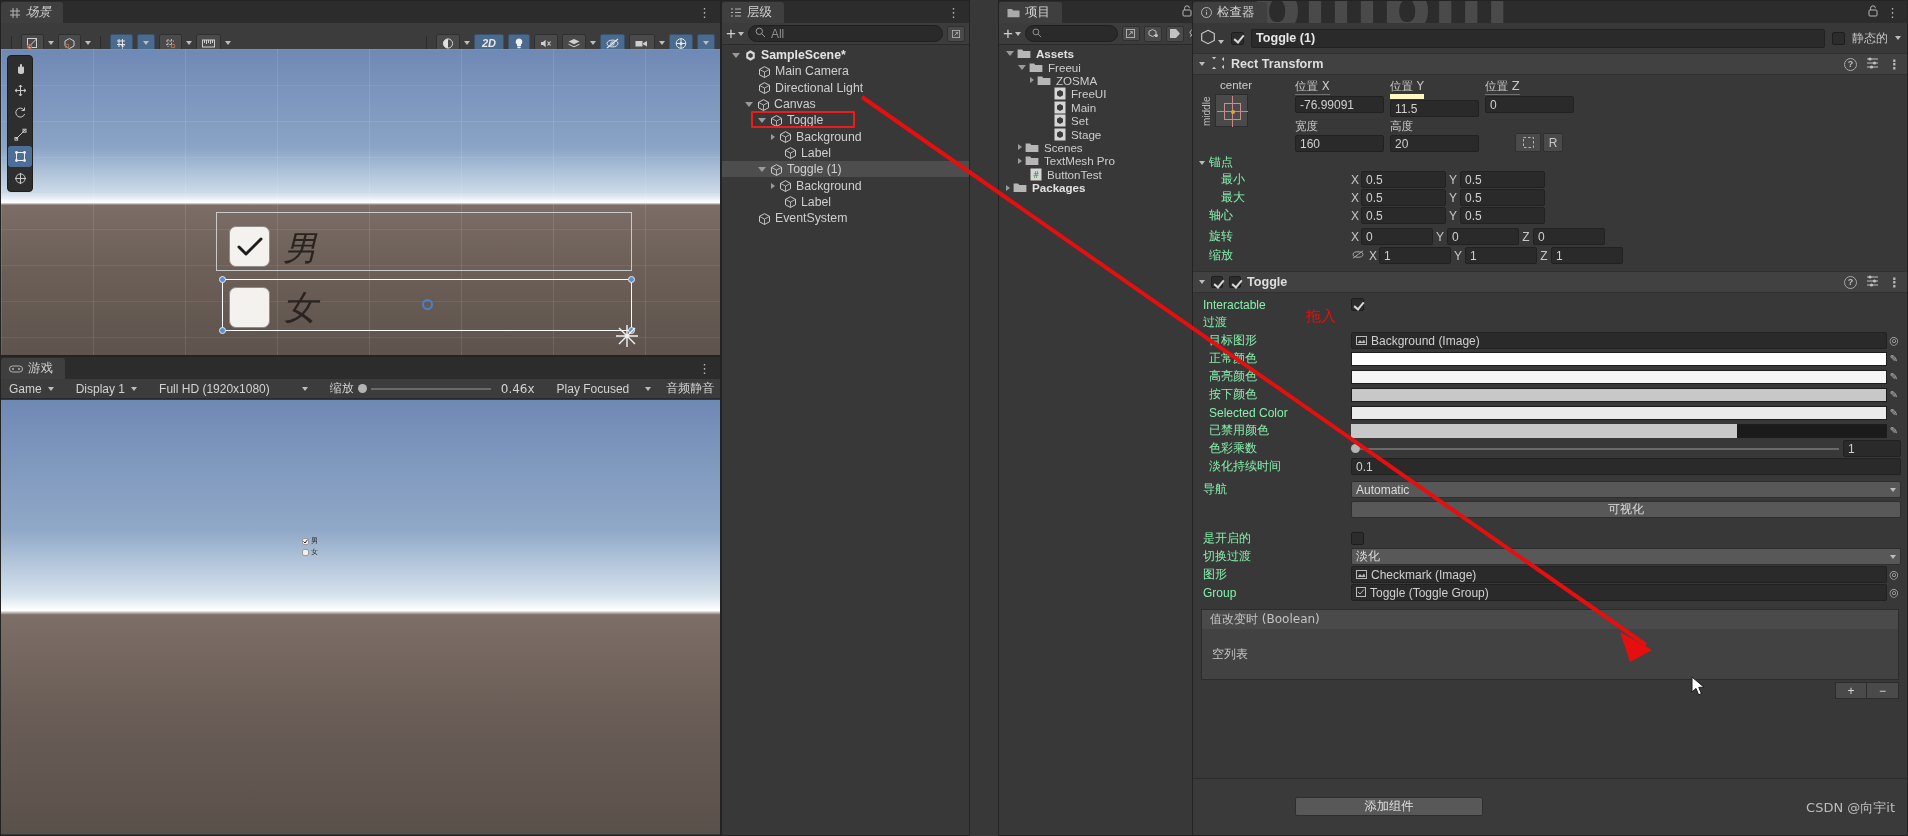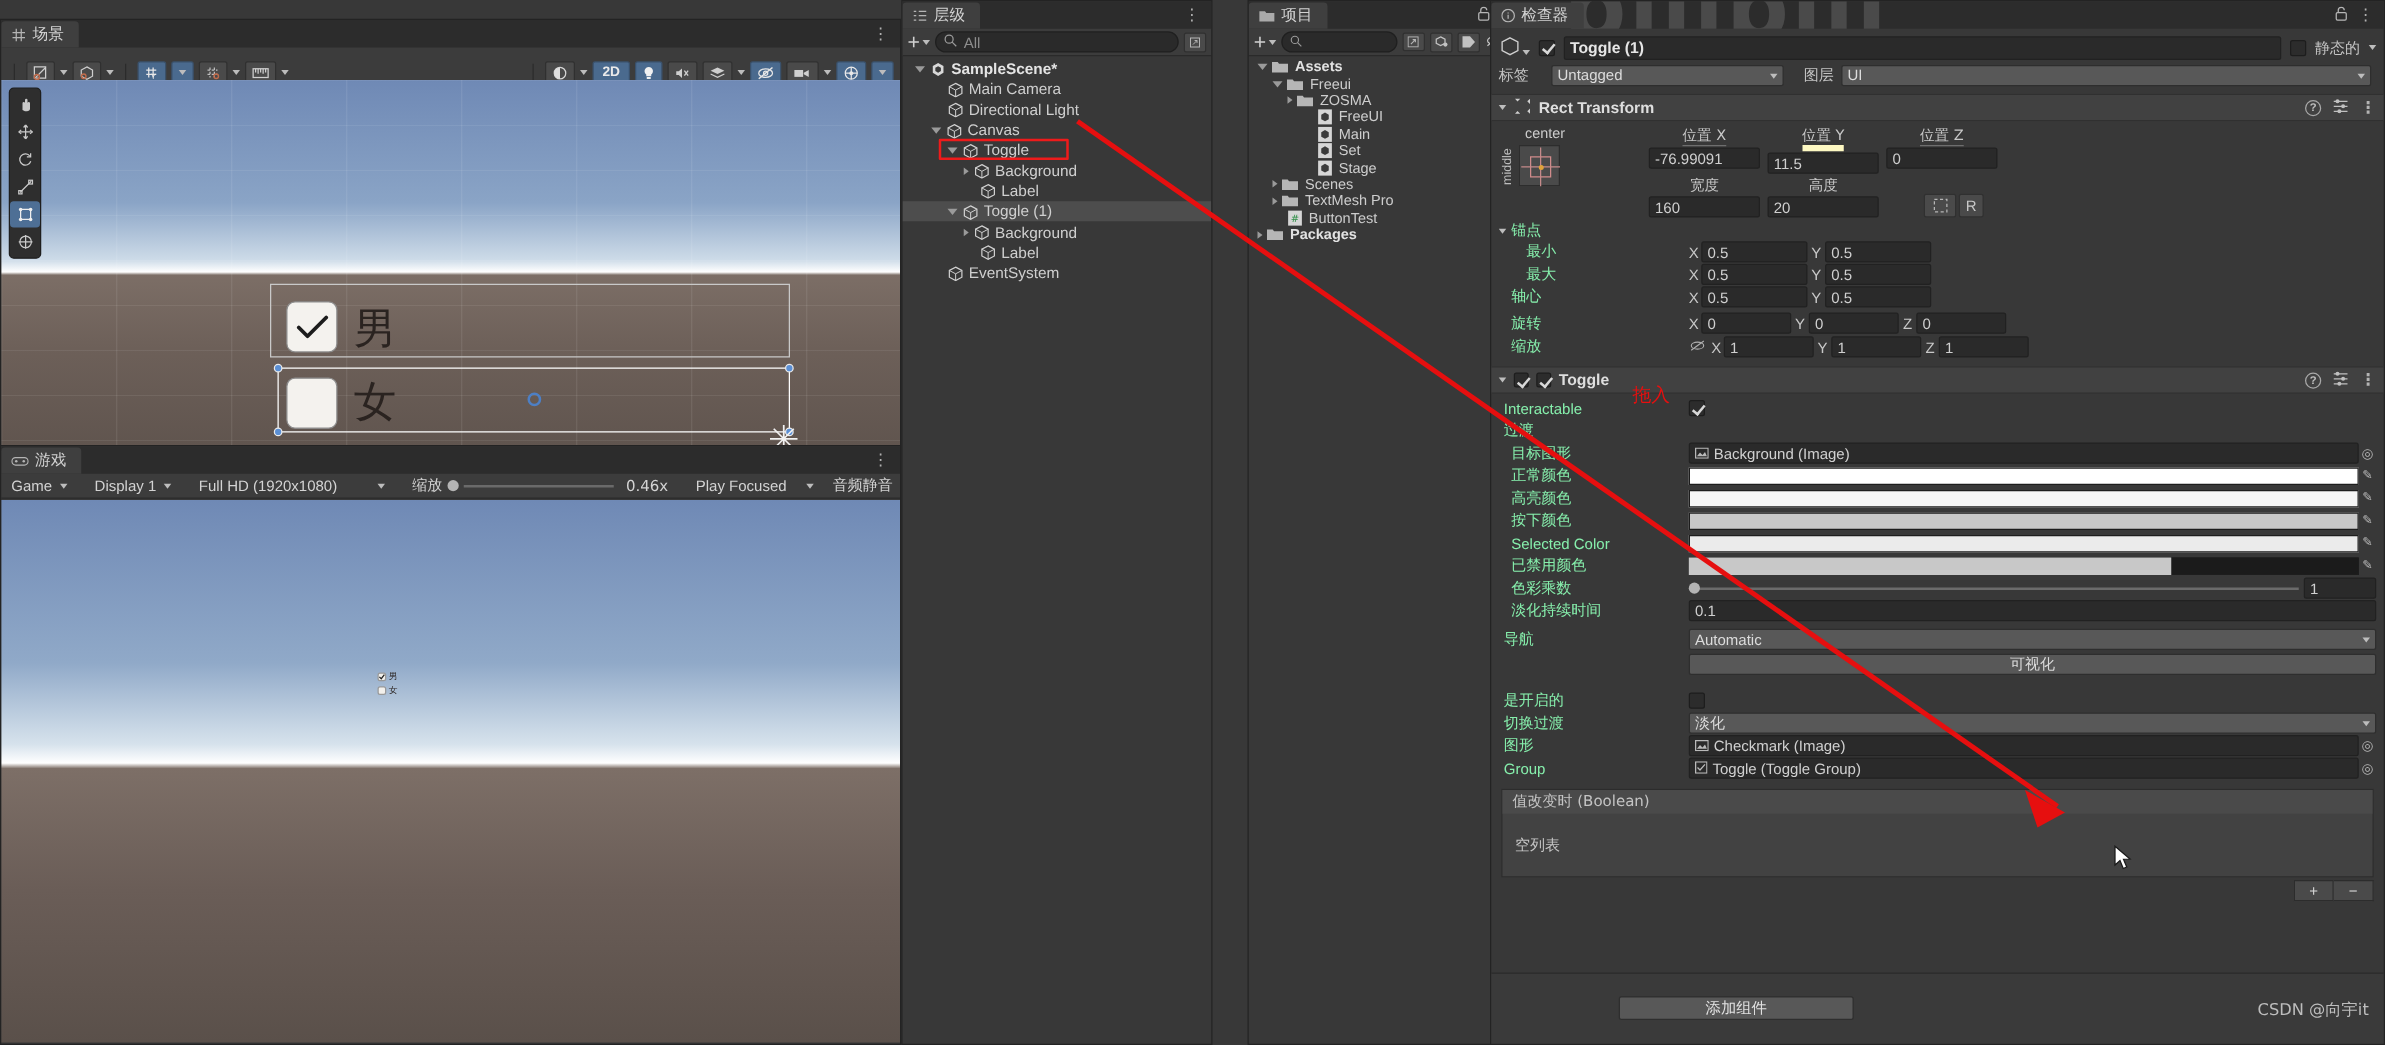--- a/index.html
+++ b/index.html
@@ -34,21 +34,21 @@
          display:flex;align-items:center;padding:0 4px;color:#d0d0d0;font-size:12px;overflow:hidden;white-space:nowrap;}
   .dropdown{background:#585858;border:1px solid #2e2e2e;border-radius:2px;height:17px;
             display:flex;align-items:center;padding:0 4px;color:#dcdcdc;font-size:12px;position:relative;}
   .dropdown .dc{position:absolute;right:4px;top:6px;}
   .chk{width:13px;height:13px;background:#2c2c2c;border:1px solid #1d1d1d;border-radius:2px;
        position:relative;display:inline-block;vertical-align:middle;}
   .chk.checked:after{content:"";position:absolute;left:3.5px;top:0.5px;width:4px;height:8px;
        border:solid #d8d8d8;border-width:0 2px 2px 0;transform:rotate(40deg);}
 
   
-  #scene{left:0;top:15px;width:721px;height:356px;}
+  #scene{left:0;top:0;width:721px;height:356px;font-style:italic;}
   .scene-toolbar{height:41px;background:#3c3c3c;display:flex;align-items:center;gap:4px;padding:0 5px;border-bottom:1px solid #2a2a2a;}
   .scene-canvas{position:absolute;left:0;top:48px;width:719px;height:306px;overflow:hidden;
     background:linear-gradient(180deg,#6f89b5 0%, #8aa4c6 32%, #cddbe8 47%, #ffffff 50.2%, #7c6e66 51%, #6d6059 70%, #5e534d 100%);}
   .sky-grid{position:absolute;inset:0;
     background-image:linear-gradient(to right,rgba(255,255,255,.10) 1px,transparent 1px),
                      linear-gradient(to bottom,rgba(255,255,255,.07) 1px,transparent 1px);
     background-size:92px 36px;}
   .scene-left-tools{position:absolute;left:6px;top:54px;width:26px;background:#2e2e2e;
     border:1px solid #1e1e1e;border-radius:4px;padding:2px 0;display:flex;flex-direction:column;gap:1px;}
   .slt{height:21px;display:flex;align-items:center;justify-content:center;color:#c9c9c9;}
@@ -726,32 +726,20 @@
             <path d="M9 2.3 15.3 5.6v6.8L9 15.7 2.7 12.4V5.6z" fill="none" stroke="#cfcfcf" stroke-width="1.1"></path>
           </svg>
       </span>
       <span class="caret" style="margin-left:-6px;margin-top:8px"></span>
       <span class="chk checked"></span>
       <span class="field" style="flex:1;height:19px;font-weight:bold;color:#e6e6e6;font-size:12.6px">Toggle (1)</span>
       <span class="chk"></span>
       <span class="cjk">静态的</span>
       <span class="caret"></span>
     </div>
-    <div class="tag-row">
-      <span class="cjk" style="width:36px">标签</span>
-      <span class="dropdown" style="width:186px">
-        <span>Untagged</span>
-        <span class="dc caret"></span>
-      </span>
-      <span class="cjk" style="width:34px;text-align:right">图层</span>
-      <span class="dropdown" style="flex:1;margin-right:4px">
-        <span>UI</span>
-        <span class="dc caret"></span>
-      </span>
-    </div>
 
     <div class="comp-head" style="margin-top:4px">
       <span class="caret"></span>
       <span>
         <svg width="14" height="14" viewBox="0 0 14 14">
             <g fill="#cfcfcf">
               <path d="M1 1h4.2L3 3.2zM13 1v4.2L10.8 3zM1 13h4.2L3 10.8zM13 13v-4.2L10.8 11z"></path>
             </g>
           </svg>
       </span>
@@ -777,21 +765,21 @@
         <div style="display:flex;align-items:center;gap:3px;margin-top:3px;">
           <div style="writing-mode:vertical-rl;transform:rotate(180deg);font-size:10px;color:#bdbdbd;height:30px;">middle</div>
           <div style="width:33px;height:33px;background:#4a4a4a;border:1px solid #2d2d2d;position:relative;">
             <div style="position:absolute;left:8px;top:8px;width:17px;height:17px;border:1px solid #d08b8b;"></div>
             <div style="position:absolute;left:16px;top:1px;width:1px;height:31px;background:#c58a8a;"></div>
             <div style="position:absolute;left:1px;top:16px;width:31px;height:1px;background:#c58a8a;"></div>
             <div style="position:absolute;left:14.5px;top:14.5px;width:4px;height:4px;border-radius:50%;background:#e0a33a;"></div>
           </div>
         </div>
       </div>
-      <div style="margin-left:120px;text-align:center;">
+      <div style="margin-left:96px;">
         <div style="display:flex;gap:6px;">
           <div style="width:89px;">
             <div style="font-size:11.6px;color:#c8c8c8;border-bottom:1px solid #6e6e6e;display:inline-block;" class="cjk">位置 X</div>
             <div class="field" style="margin-top:1px">-76.99091</div>
           </div>
           <div style="width:89px;">
             <div style="font-size:11.6px;color:#c8c8c8;border-bottom:5px solid #fef9c3;display:inline-block;" class="cjk">位置 Y</div>
             <div class="field" style="margin-top:1px">11.5</div>
           </div>
           <div style="width:89px;">

